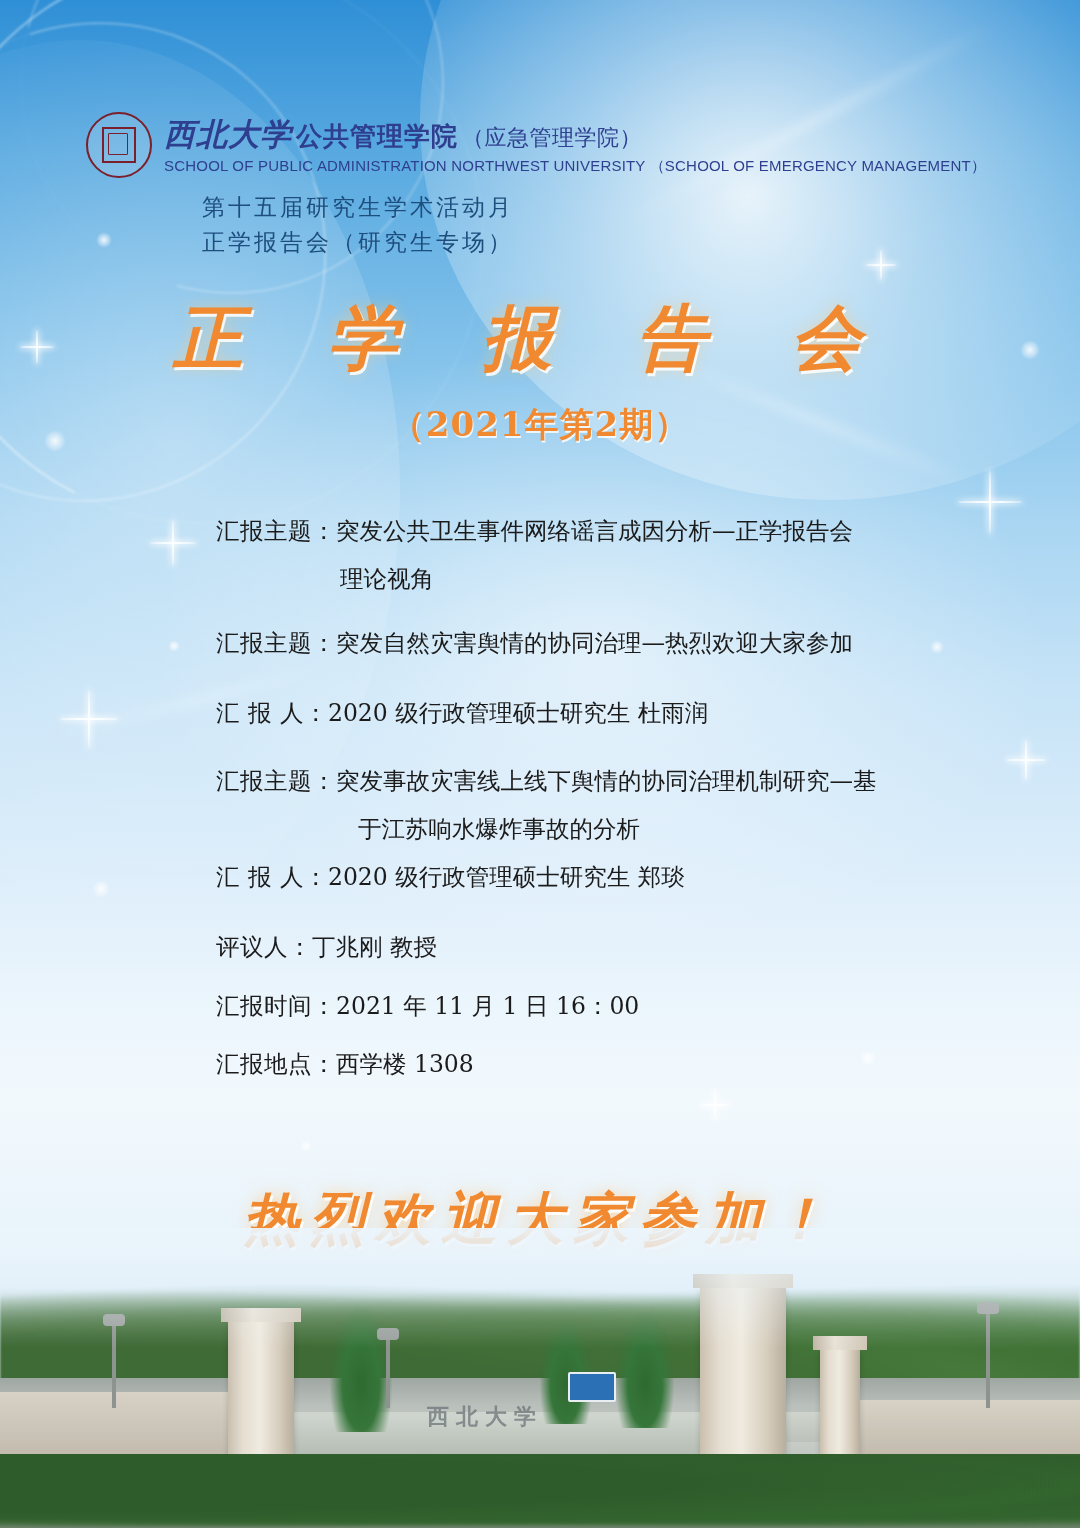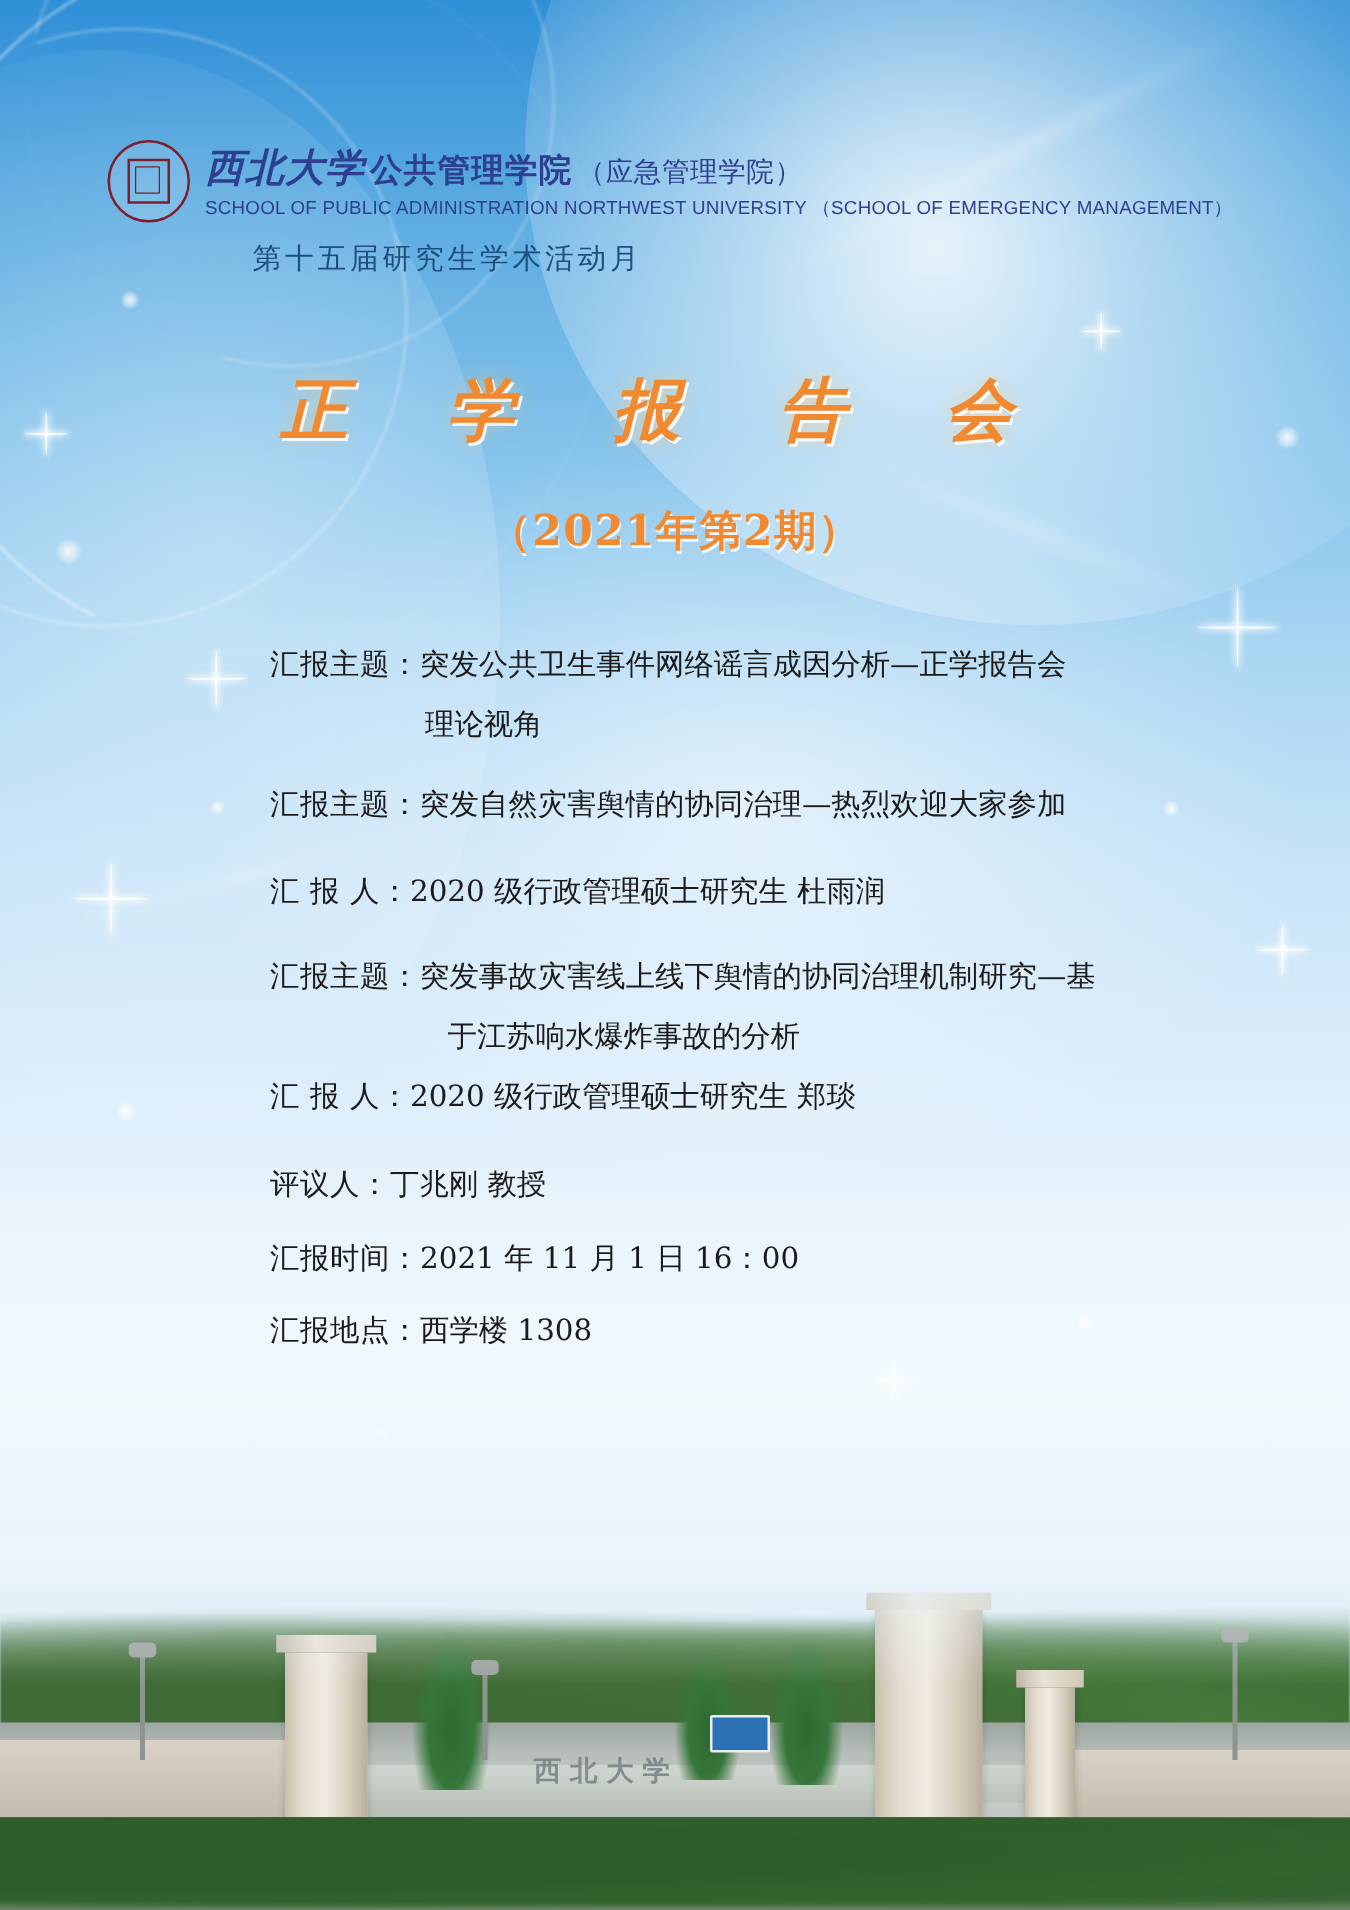--- a/index.html
+++ b/index.html
@@ -202,21 +202,21 @@
   
   .main-title {
     position: absolute;
     top: 292px;
     left: 0;
     width: 1064px;
     text-align: center;
     font-family: "DejaVu Serif", serif;
     font-weight: bold;
     font-style: italic;
-    font-size: 54px;
+    font-size: 70px;
     letter-spacing: 30px;
     color: #f0892f;
     text-shadow: 2px 3px 0 rgba(255,255,255,0.85), 0 0 14px rgba(255,200,120,0.55);
   }
   .issue {
     position: absolute;
     top: 402px;
     left: 0;
     width: 1080px;
     text-align: center;
@@ -447,20 +447,21 @@
         <div class="wordmark-cn">
           <span class="wm-brand">西北大学</span>
           <span class="wm-school">公共管理学院</span>
           <span class="wm-paren">（应急管理学院）</span>
         </div>
         <div class="wordmark-en">SCHOOL OF PUBLIC ADMINISTRATION NORTHWEST UNIVERSITY （SCHOOL OF EMERGENCY MANAGEMENT）</div>
       </div>
     </div>
     <div class="subhead">
       <div>第十五届研究生学术活动月</div>
+      <div>正学报告会（研究生专场）</div>
     </div>
   </div>
 
   <div class="main-title">正 学 报 告 会</div>
   <div class="issue">（2021年第2期）</div>
 
   <div class="content">
 
     <div class="block">
       <div class="row gap-sm">
@@ -496,20 +497,21 @@
       <span class="lbl">评议人：</span><span>丁兆刚 教授</span>
     </div>
     <div class="row meta">
       <span class="lbl">汇报时间：</span><span>2021 年 11 月 1 日 16：00</span>
     </div>
     <div class="row meta-last">
       <span class="lbl">汇报地点：</span><span>西学楼 1308</span>
     </div>
   </div>
 
+  <div class="welcome">热烈欢迎大家参加！</div>
 
   <div class="campus">
     <div class="campus-sky"></div>
     <div class="treeline"></div>
     <div class="ground"></div>
     <div class="plaza"></div>
     <div class="gate-wall w1"></div>
     <div class="gate-wall w2"></div>
     <div class="gate-wall w3"></div>
     <div class="tree-tall t1"></div>

